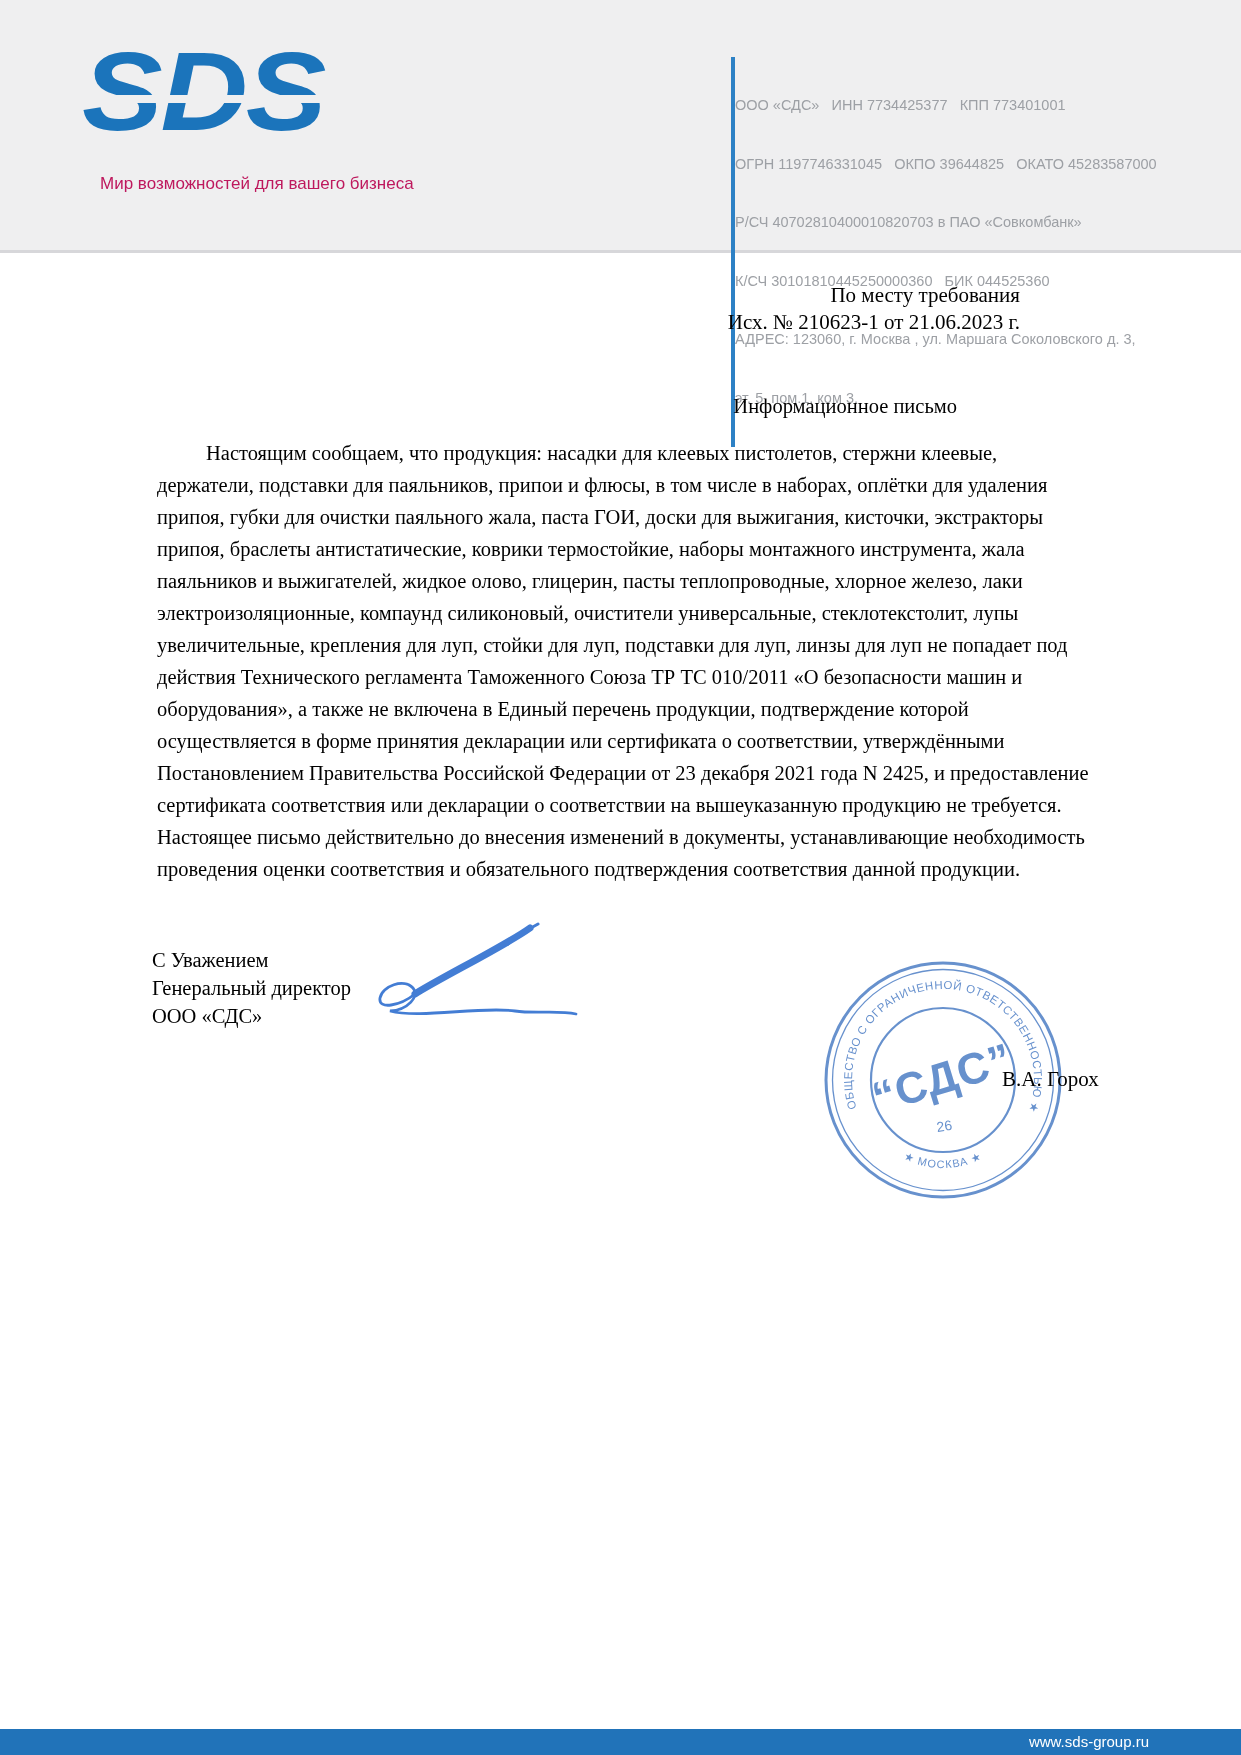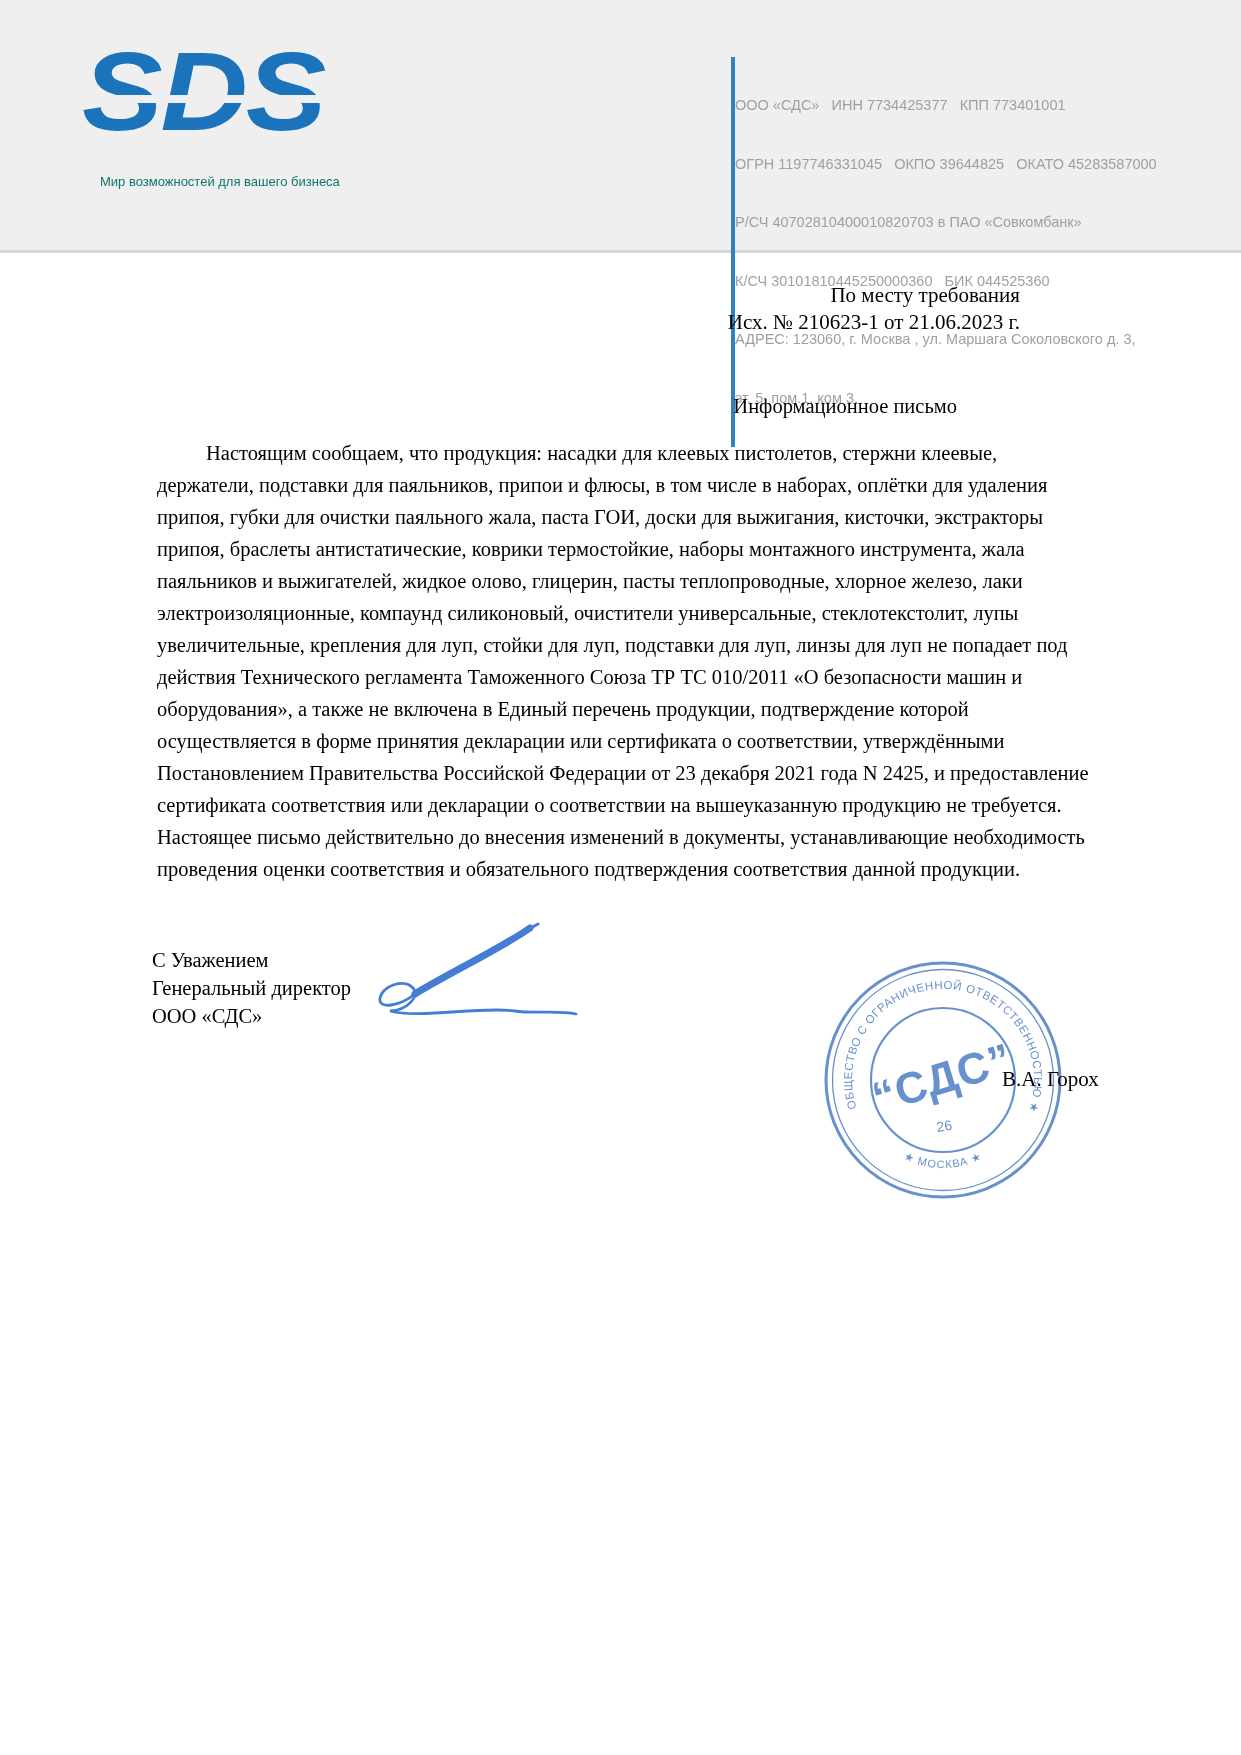--- a/index.html
+++ b/index.html
@@ -15,21 +15,21 @@
   }
   .logo-wrap{position:absolute;top:36px;left:82px;line-height:1;}
   .logo-text{
     font-family:"Liberation Sans",sans-serif;font-style:italic;font-weight:bold;
     font-size:112px;color:#1b74bb;display:inline-block;
     transform:scaleX(1.08);transform-origin:left center;letter-spacing:-2px;
   }
   .logo-slice{position:absolute;left:-6px;top:59px;width:295px;height:8px;background:#efeff0;}
   .tagline{
     position:absolute;top:174px;left:100px;
-    font-family:"Liberation Sans",sans-serif;font-size:13px;color:#0f766e;
+    font-family:"Liberation Sans",sans-serif;font-size:17px;color:#be185d;
   }
   .company{
     position:absolute;top:57px;left:731px;
     border-left:4px solid #2d81c5;
     font-family:"Liberation Sans",sans-serif;font-size:14.5px;line-height:19.5px;
     color:#9da0a5;white-space:pre-wrap;
   }
 
   
   .recipient{
@@ -117,14 +117,17 @@
     </text>
     <text font-size="11" letter-spacing="1" text-anchor="middle">
       <textPath href="#stamp-arc-bottom" startOffset="50%">★ МОСКВА ★</textPath>
     </text>
     <text x="123" y="136" text-anchor="middle" font-size="44" font-weight="bold" letter-spacing="1" transform="rotate(-17 123 123)">“СДС”</text>
     <text x="123" y="174" text-anchor="middle" font-size="14" transform="rotate(-8 123 160)">26</text>
   </svg>
 
   <div class="signer-name">В.А. Горох</div>
 
+  <div class="footer">
+    <span class="footer-url">www.sds-group.ru</span>
+  </div>
 
 </div>
 
 </body></html>

